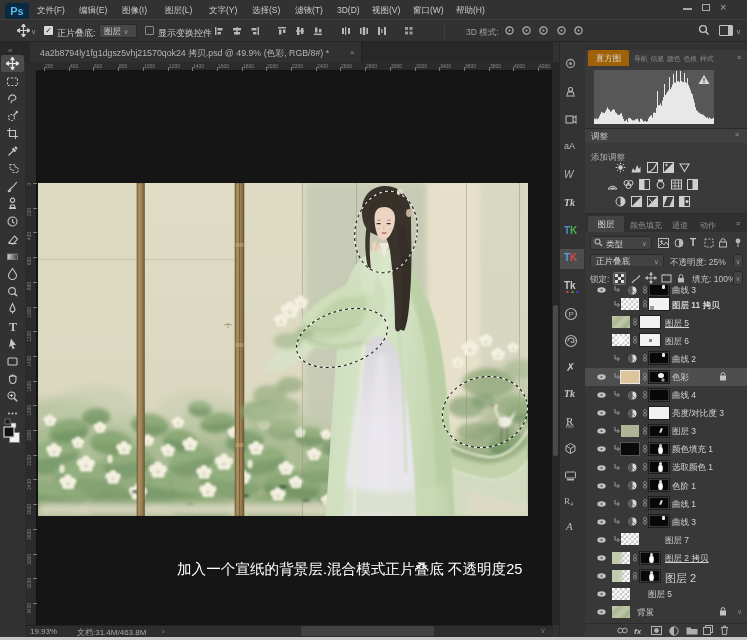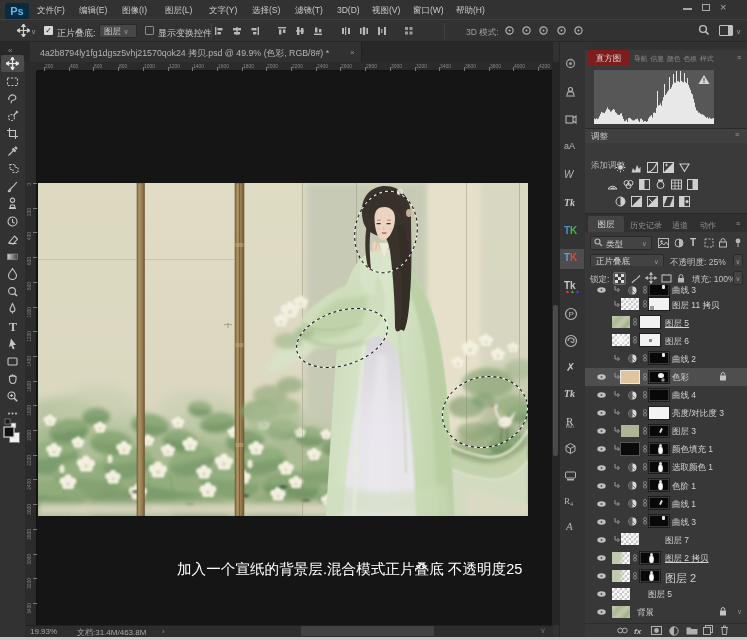--- a/index.html
+++ b/index.html
@@ -1119,21 +1119,21 @@
       <g fill="#b5b5b5">
         <rect x="1.5" y="3" width="10" height="6" rx="1" fill="none" stroke="#b5b5b5"></rect>
         <rect x="3" y="10" width="7" height="1.5"></rect>
       </g>
     </svg>
   </div>
 <div class="abs" style="left:564px;top:496px;color:#b5b5b5;font-size:9px;font-family:'Liberation Serif',serif;">R₄</div>
 <div class="abs" style="left:566px;top:520px;color:#b5b5b5;font-size:11px;font-style:italic;font-family:'Liberation Serif',serif;">A</div>
 <div class="abs" style="left:585px;top:42px;width:162px;height:595px;background:#3a3a3a;"></div>
 <div class="abs" style="left:585px;top:42px;width:162px;height:8px;background:#323232;"></div>
-<div class="abs" style="left:588px;top:50px;width:41px;height:16px;background:#7f1d1d;border-radius:2px 2px 0 0;color:#d8d8d8;font-size:8.5px;line-height:16px;text-align:center;">直方图</div>
+<div class="abs" style="left:588px;top:50px;width:41px;height:16px;background:#a16207;border-radius:2px 2px 0 0;color:#d8d8d8;font-size:8.5px;line-height:16px;text-align:center;">直方图</div>
 <div class="abs" style="left:634px;top:54px;color:#8a8a8a;font-size:6.8px;letter-spacing:0;">导航</div>
 <div class="abs" style="left:650.5px;top:54px;color:#8a8a8a;font-size:6.8px;letter-spacing:0;">信息</div>
 <div class="abs" style="left:667.0px;top:54px;color:#8a8a8a;font-size:6.8px;letter-spacing:0;">颜色</div>
 <div class="abs" style="left:683.5px;top:54px;color:#8a8a8a;font-size:6.8px;letter-spacing:0;">色板</div>
 <div class="abs" style="left:700.0px;top:54px;color:#8a8a8a;font-size:6.8px;letter-spacing:0;">样式</div>
 <div class="abs" style="left:737px;top:54px;color:#9a9a9a;font-size:7px;">≡</div>
 <div class="abs" style="left:594px;top:70px;width:120px;height:54px;background:#575757;"></div>
 <svg class="abs" style="left:594px;top:70px;" width="120" height="54">
     <rect x="0" y="48.6" width="1" height="5.4" fill="#e8e8e8"></rect>
     <rect x="1" y="49.2" width="1" height="4.8" fill="#e8e8e8"></rect>
@@ -1258,21 +1258,21 @@
   </svg>
 <div class="abs" style="left:698px;top:74px;width:12px;height:11px;">
     <svg width="12" height="11">
       <path d="M6 1L11.5 10H0.5z" fill="#d8d8d8"></path>
       <rect x="5.4" y="4" width="1.2" height="3.2" fill="#575757"></rect>
       <rect x="5.4" y="7.8" width="1.2" height="1.2" fill="#575757"></rect>
     </svg>
   </div>
 <div class="abs" style="left:585px;top:128px;width:162px;height:15px;background:#404040;border-top:1px solid #2a2a2a;color:#c8c8c8;font-size:8.5px;line-height:15px;padding-left:6px;">调整</div>
 <div class="abs" style="left:735px;top:131px;color:#9a9a9a;font-size:7px;">≡</div>
-<div class="abs" style="left:591px;top:160px;color:#b0b0b0;font-size:8.5px;">添加调整</div>
+<div class="abs" style="left:591px;top:152px;color:#b0b0b0;font-size:8.5px;">添加调整</div>
 <svg class="abs" style="left:615px;top:162px;" width="11" height="11" viewBox="0 0 11 11">
     <circle cx="5.5" cy="5.5" r="2.2" fill="#cfcfcf"></circle>
     <line x1="8.7" y1="5.5" x2="10.3" y2="5.5" stroke="#cfcfcf" stroke-width="1"></line>
     <line x1="7.8" y1="7.8" x2="8.9" y2="8.9" stroke="#cfcfcf" stroke-width="1"></line>
     <line x1="5.5" y1="8.7" x2="5.5" y2="10.3" stroke="#cfcfcf" stroke-width="1"></line>
     <line x1="3.2" y1="7.8" x2="2.1" y2="8.9" stroke="#cfcfcf" stroke-width="1"></line>
     <line x1="2.3" y1="5.5" x2="0.7" y2="5.5" stroke="#cfcfcf" stroke-width="1"></line>
     <line x1="3.2" y1="3.2" x2="2.1" y2="2.1" stroke="#cfcfcf" stroke-width="1"></line>
     <line x1="5.5" y1="2.3" x2="5.5" y2="0.7" stroke="#cfcfcf" stroke-width="1"></line>
     <line x1="7.8" y1="3.2" x2="8.9" y2="2.1" stroke="#cfcfcf" stroke-width="1"></line>
@@ -1336,21 +1336,21 @@
     <path d="M10.5 10.5h-4l4-10z" fill="#cfcfcf"></path>
   </svg>
 <svg class="abs" style="left:679px;top:196px;" width="11" height="11" viewBox="0 0 11 11">
     <rect x="0.5" y="0.5" width="10" height="10" fill="none" stroke="#cfcfcf"></rect>
     <path d="M0.5 0.5h5v10h-5z" fill="#cfcfcf"></path>
     <circle cx="8" cy="5.5" r="1.5" fill="#cfcfcf"></circle>
   </svg>
 <div class="abs" style="left:585px;top:213px;width:162px;height:424px;background:#383838;border-top:1px solid #2a2a2a;"></div>
 <div class="abs" style="left:585px;top:214px;width:162px;height:18px;background:#303030;"></div>
 <div class="abs" style="left:588px;top:216px;width:36px;height:16px;background:#434343;border-radius:2px 2px 0 0;color:#dedede;font-size:8.5px;line-height:16px;text-align:center;">图层</div>
-<div class="abs" style="left:630px;top:220px;color:#8f8f8f;font-size:8px;">历史记录</div>
+<div class="abs" style="left:630px;top:220px;color:#8f8f8f;font-size:8px;">颜色填充</div>
 <div class="abs" style="left:672px;top:220px;color:#8f8f8f;font-size:8px;">通道</div>
 <div class="abs" style="left:700px;top:220px;color:#8f8f8f;font-size:8px;">动作</div>
 <div class="abs" style="left:736px;top:220px;color:#9a9a9a;font-size:7px;">≡</div>
 <div class="abs" style="left:590px;top:236px;width:62px;height:14px;background:#434343;border:1px solid #2a2a2a;border-radius:2px;"></div>
 <div class="abs" style="left:594px;top:238px;width:9px;height:9px;">
     <svg width="9" height="9">
       <circle cx="3.5" cy="3.5" r="2.5" fill="none" stroke="#b8b8b8" stroke-width="1.1"></circle>
       <path d="M5.5 5.5L8 8" stroke="#b8b8b8" stroke-width="1.2"></path>
     </svg>
   </div>
@@ -1425,21 +1425,21 @@
   </div>
 <div class="abs" style="left:621px;top:298.1px;width:18px;height:12px;background-color:#fff;background-image:linear-gradient(45deg,#c4c4c4 25%,transparent 25%,transparent 75%,#c4c4c4 75%),linear-gradient(45deg,#c4c4c4 25%,transparent 25%,transparent 75%,#c4c4c4 75%);background-size:5px 5px;background-position:0 0,2.5px 2.5px;"></div>
 <div class="abs" style="left:643px;top:300.1px;width:4px;height:8px;">
     <svg width="4" height="8">
       <rect x="0.6" y="0.6" width="2.8" height="2.9" rx="1" fill="none" stroke="#9e9e9e" stroke-width="0.8"></rect>
       <rect x="0.6" y="4.1" width="2.8" height="2.9" rx="1" fill="none" stroke="#9e9e9e" stroke-width="0.8"></rect>
     </svg>
   </div>
 <div class="abs" style="left:649px;top:298.1px;width:20px;height:12px;outline:1px solid #1e1e1e;background:#f2f2f2;"></div>
 <div class="abs" style="left:650px;top:306.1px;width:4px;height:4px;background:#999;"></div>
-<div class="abs" style="left:672px;top:300px;color:#d2d2d2;font-size:8.5px;white-space:nowrap;">图层 11 拷贝</div>
+<div class="abs" style="left:672px;top:300px;color:#d2d2d2;font-size:8.5px;white-space:nowrap;font-weight:bold;">图层 11 拷贝</div>
 <div class="abs" style="left:612px;top:316.2px;width:18px;height:12px;background:linear-gradient(135deg,#c9cdb0 0%,#aab794 30%,#c2c9a8 55%,#9fb18c 80%,#c5cbac 100%);"></div>
 <div class="abs" style="left:633px;top:318.2px;width:4px;height:8px;">
     <svg width="4" height="8">
       <rect x="0.6" y="0.6" width="2.8" height="2.9" rx="1" fill="none" stroke="#9e9e9e" stroke-width="0.8"></rect>
       <rect x="0.6" y="4.1" width="2.8" height="2.9" rx="1" fill="none" stroke="#9e9e9e" stroke-width="0.8"></rect>
     </svg>
   </div>
 <div class="abs" style="left:640px;top:316.2px;width:20px;height:12px;outline:1px solid #1e1e1e;background:#f2f2f2;"></div>
 <div class="abs" style="left:665px;top:318px;color:#d2d2d2;font-size:8.5px;text-decoration:underline;white-space:nowrap;">图层 5</div>
 <div class="abs" style="left:612px;top:334.3px;width:18px;height:12px;background-color:#fff;background-image:linear-gradient(45deg,#c4c4c4 25%,transparent 25%,transparent 75%,#c4c4c4 75%),linear-gradient(45deg,#c4c4c4 25%,transparent 25%,transparent 75%,#c4c4c4 75%);background-size:5px 5px;background-position:0 0,2.5px 2.5px;"></div>

